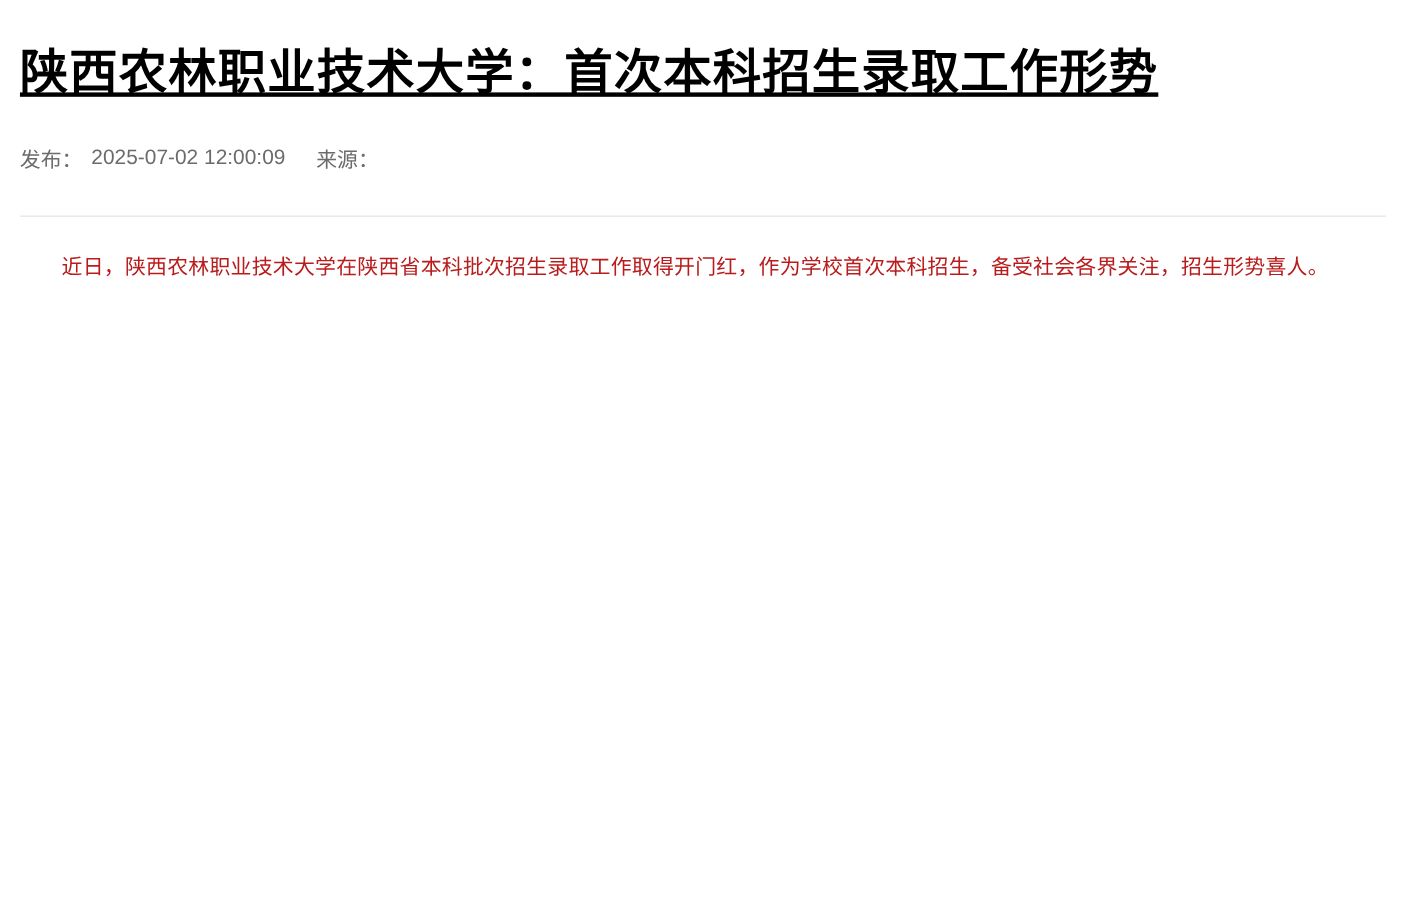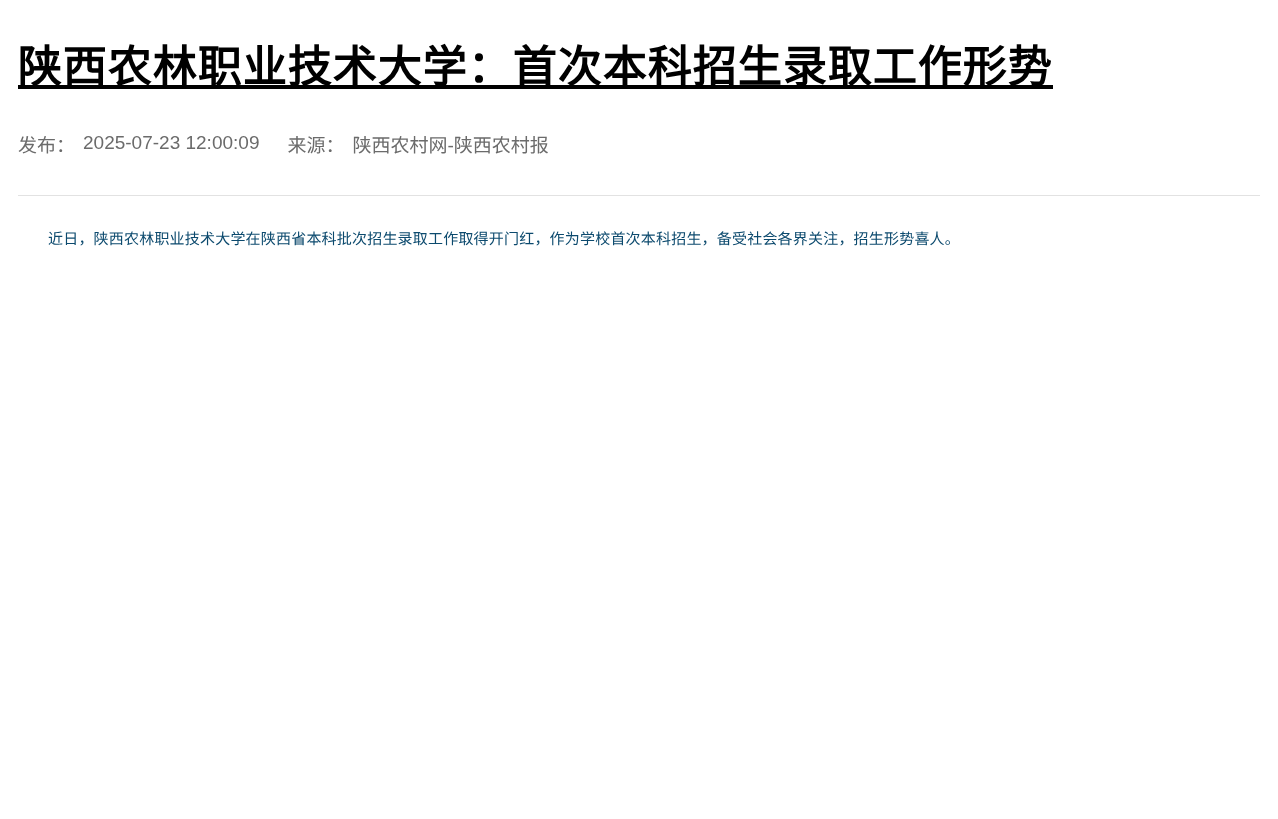--- a/index.html
+++ b/index.html
@@ -57,46 +57,45 @@
     margin-top: 38px;
     border-top: 1px solid #e2e2e2;
     height: 0;
     width: 1242px;
   }
   .body-content {
     margin-top: 30px;
     padding: 0 0 0 0;
   }
   .para {
-    font-size: 15px;
+    font-size: 19px;
     line-height: 1.78;
-    color: #0c4a6e;
+    color: #b91c1c;
     margin: 0 0 24px 0;
     text-align: justify;
     text-justify: inter-ideograph;
     letter-spacing: 0.2px;
     text-indent: 2em;
   }
   .para:last-child {
     margin-bottom: 0;
   }
 </style>
 </head>
 <body>
 
 <div class="page">
 
   <h1 class="article-title">陕西农林职业技术大学：首次本科招生录取工作形势</h1>
 
   <div class="meta-row">
     <span class="meta-label">发布：</span>
-    <span class="meta-value">2025-07-23 12:00:09</span>
+    <span class="meta-value">2025-07-02 12:00:09</span>
     <span class="meta-gap"></span>
     <span class="meta-label">来源：</span>
-    <span class="meta-value">陕西农村网-陕西农村报</span>
   </div>
 
   <div class="divider"></div>
 
   <div class="body-content">
     <p class="para">近日，陕西农林职业技术大学在陕西省本科批次招生录取工作取得开门红，作为学校首次本科招生，备受社会各界关注，招生形势喜人。</p>
   </div>
 
 </div>
 

